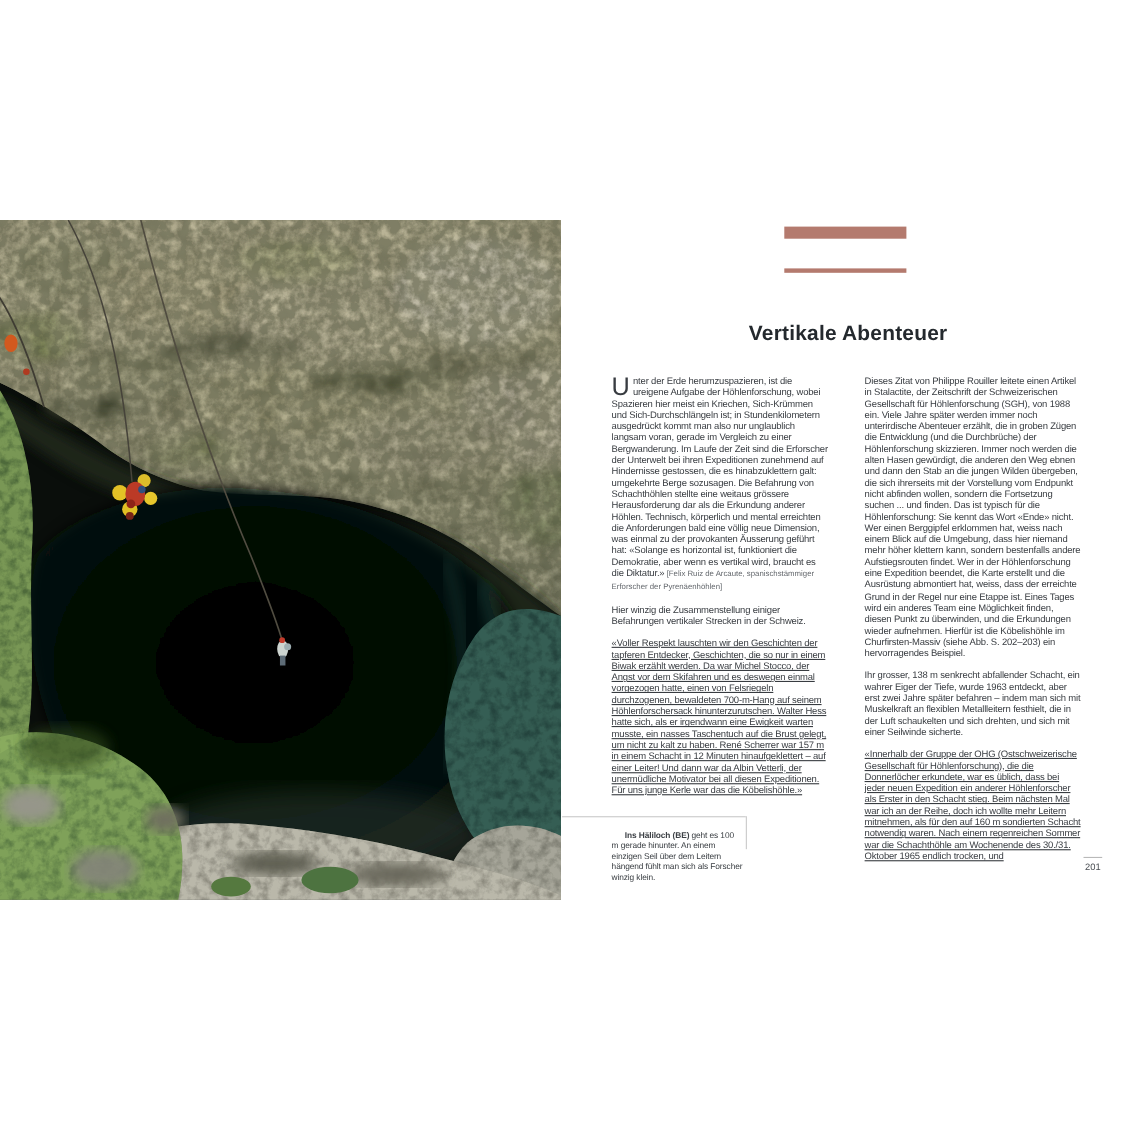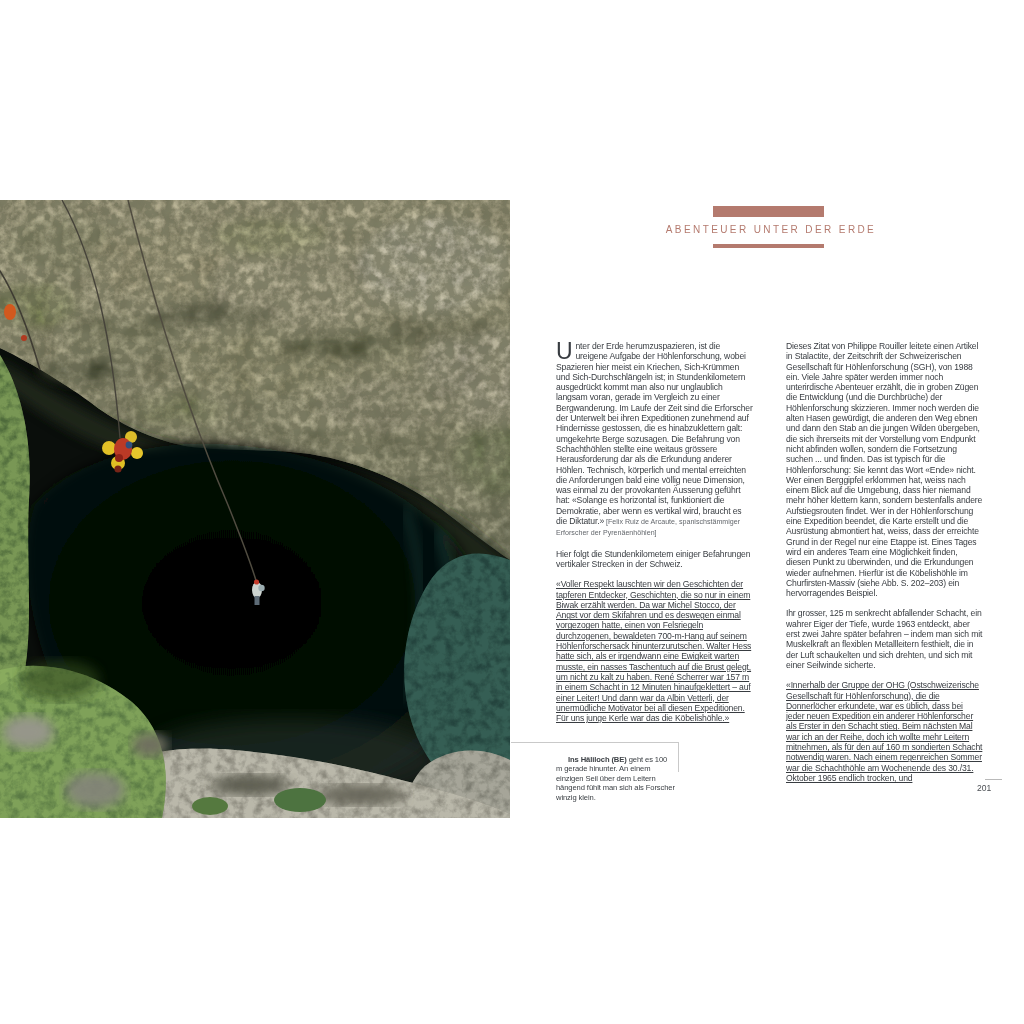--- a/index.html
+++ b/index.html
@@ -31,21 +31,21 @@
 
   
   .caption{position:absolute;left:556px;top:747px;width:119px;font-size:7.6px;
            line-height:9.6px;color:#3c4045;letter-spacing:-0.1px;}
   .caption .lead{font-weight:700;padding-left:12px;}
   .leader-h{position:absolute;left:511px;top:742px;width:167px;height:1px;background:#c9c9c9;}
   .leader-v{position:absolute;left:678px;top:742px;width:1px;height:30px;background:#c9c9c9;}
 
   
   .pageno-line{position:absolute;left:985px;top:779px;width:17px;height:1px;background:#b9b9b9;}
-  .pageno{position:absolute;left:977px;top:783px;width:33px;
+  .pageno{position:absolute;left:977px;top:783px;width:33px;text-align:center;
           font-size:8.5px;color:#4a4e53;}
 </style>
 </head>
 <body>
 
 <div class="spread">
 
   <svg class="photo" viewBox="0 0 510 618" width="510" height="618" aria-hidden="true">
     <defs>
       <linearGradient id="rockG" x1="0" y1="0" x2="0" y2="1">
@@ -165,32 +165,32 @@
       <rect x="-2.5" y="6" width="5" height="9" fill="#5d6b76"></rect>
     </g>
   </svg>
 
   <div class="leader-h"></div>
   <div class="leader-v"></div>
 
   <p class="caption"><span class="lead">Ins Häliloch (BE)</span><span> geht es 100 m gerade hinunter. An einem einzigen Seil über dem Leitern hängend fühlt man sich als Forscher winzig klein.</span></p>
 
   <div class="bar bar-top"></div>
-  <div class="kicker">ABENTEUER UNTER DER ERDE</div>
   <div class="bar bar-bottom"></div>
+  <h1 class="title">Vertikale Abenteuer</h1>
 
   <div class="columns">
     <div class="col">
       <p><span class="dropcap">U</span><span>nter der Erde herumzuspazieren, ist die ureigene Aufgabe der Höhlenforschung, wobei Spazieren hier meist ein Kriechen, Sich-Krümmen und Sich-Durchschlängeln ist; in Stundenkilometern ausgedrückt kommt man also nur unglaublich langsam voran, gerade im Vergleich zu einer Bergwanderung. Im Laufe der Zeit sind die Erforscher der Unterwelt bei ihren Expeditionen zunehmend auf Hindernisse gestossen, die es hinabzuklettern galt: umgekehrte Berge sozusagen. Die Befahrung von Schachthöhlen stellte eine weitaus grössere Herausforderung dar als die Erkundung anderer Höhlen. Technisch, körperlich und mental erreichten die Anforderungen bald eine völlig neue Dimension, was einmal zu der provokanten Äusserung geführt hat: «Solange es horizontal ist, funktioniert die Demokratie, aber wenn es vertikal wird, braucht es die Diktatur.»</span><span class="attribution"> [Felix Ruiz de Arcaute, spanischstämmiger Erforscher der Pyrenäenhöhlen]</span></p>
-      <p>Hier folgt die Stundenkilometern einiger Befahrungen vertikaler Strecken in der Schweiz.</p>
+      <p>Hier winzig die Zusammenstellung einiger Befahrungen vertikaler Strecken in der Schweiz.</p>
       <p>«Voller Respekt lauschten wir den Geschichten der tapferen Entdecker, Geschichten, die so nur in einem Biwak erzählt werden. Da war Michel Stocco, der Angst vor dem Skifahren und es deswegen einmal vorgezogen hatte, einen von Felsriegeln durchzogenen, bewaldeten 700-m-Hang auf seinem Höhlenforschersack hinunterzurutschen. Walter Hess hatte sich, als er irgendwann eine Ewigkeit warten musste, ein nasses Taschentuch auf die Brust gelegt, um nicht zu kalt zu haben. René Scherrer war 157 m in einem Schacht in 12 Minuten hinaufgeklettert – auf einer Leiter! Und dann war da Albin Vetterli, der unermüdliche Motivator bei all diesen Expeditionen. Für uns junge Kerle war das die Köbelishöhle.»</p>
     </div>
     <div class="col">
       <p>Dieses Zitat von Philippe Rouiller leitete einen Artikel in Stalactite, der Zeitschrift der Schweizerischen Gesellschaft für Höhlenforschung (SGH), von 1988 ein. Viele Jahre später werden immer noch unterirdische Abenteuer erzählt, die in groben Zügen die Entwicklung (und die Durchbrüche) der Höhlenforschung skizzieren. Immer noch werden die alten Hasen gewürdigt, die anderen den Weg ebnen und dann den Stab an die jungen Wilden übergeben, die sich ihrerseits mit der Vorstellung vom Endpunkt nicht abfinden wollen, sondern die Fortsetzung suchen ... und finden. Das ist typisch für die Höhlenforschung: Sie kennt das Wort «Ende» nicht. Wer einen Berggipfel erklommen hat, weiss nach einem Blick auf die Umgebung, dass hier niemand mehr höher klettern kann, sondern bestenfalls andere Aufstiegsrouten findet. Wer in der Höhlenforschung eine Expedition beendet, die Karte erstellt und die Ausrüstung abmontiert hat, weiss, dass der erreichte Grund in der Regel nur eine Etappe ist. Eines Tages wird ein anderes Team eine Möglichkeit finden, diesen Punkt zu überwinden, und die Erkundungen wieder aufnehmen. Hierfür ist die Köbelishöhle im Churfirsten-Massiv (siehe Abb. S. 202–203) ein hervorragendes Beispiel.</p>
-      <p>Ihr grosser, 125 m senkrecht abfallender Schacht, ein wahrer Eiger der Tiefe, wurde 1963 entdeckt, aber erst zwei Jahre später befahren – indem man sich mit Muskelkraft an flexiblen Metallleitern festhielt, die in der Luft schaukelten und sich drehten, und sich mit einer Seilwinde sicherte.</p>
+      <p>Ihr grosser, 138 m senkrecht abfallender Schacht, ein wahrer Eiger der Tiefe, wurde 1963 entdeckt, aber erst zwei Jahre später befahren – indem man sich mit Muskelkraft an flexiblen Metallleitern festhielt, die in der Luft schaukelten und sich drehten, und sich mit einer Seilwinde sicherte.</p>
       <p>«Innerhalb der Gruppe der OHG (Ostschweizerische Gesellschaft für Höhlenforschung), die die Donnerlöcher erkundete, war es üblich, dass bei jeder neuen Expedition ein anderer Höhlenforscher als Erster in den Schacht stieg. Beim nächsten Mal war ich an der Reihe, doch ich wollte mehr Leitern mitnehmen, als für den auf 160 m sondierten Schacht notwendig waren. Nach einem regenreichen Sommer war die Schachthöhle am Wochenende des 30./31. Oktober 1965 endlich trocken, und</p>
     </div>
   </div>
 
   <div class="pageno-line"></div>
   <div class="pageno">201</div>
 
 </div>
 
 </body></html>

